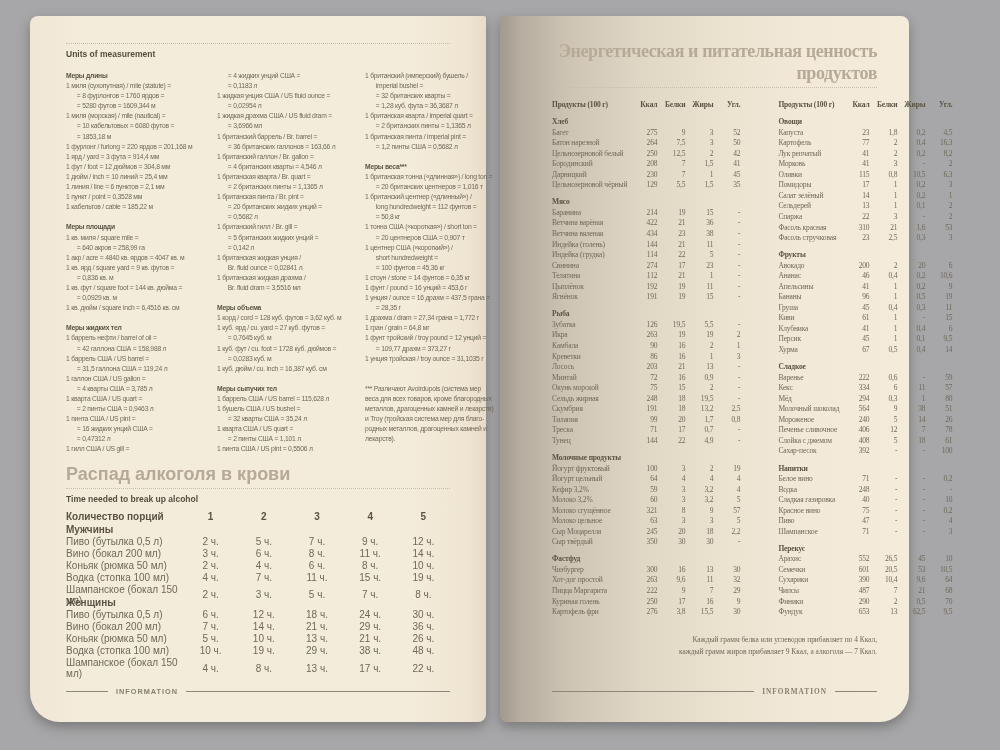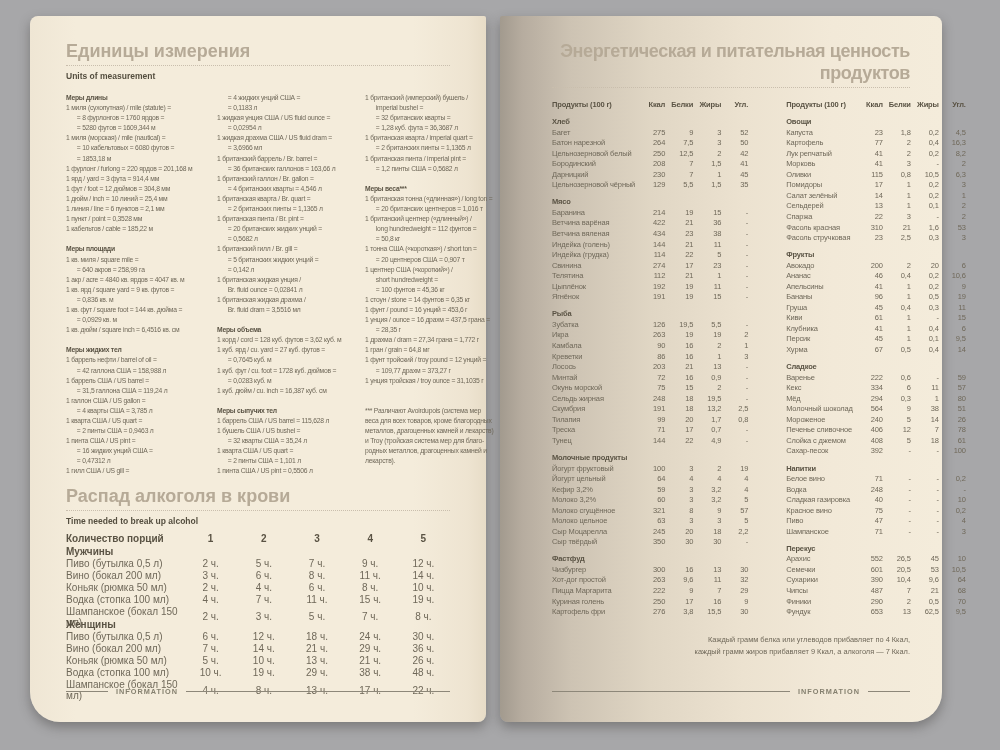--- a/index.html
+++ b/index.html
@@ -1,22 +1,22 @@
 <!DOCTYPE html>
 <html><head>
 <meta charset="utf-8">
 <style>
   html,body{margin:0;padding:0;width:1000px;height:750px;background:#a7a7a9;overflow:hidden;
     font-family:"Liberation Sans","DejaVu Sans",sans-serif;-webkit-font-smoothing:antialiased;}
   .spread{position:absolute;left:30px;top:16px;display:flex;gap:14px;}
   .page{position:relative;height:706px;box-shadow:0 5px 12px rgba(50,48,45,.38);}
   .page-left{width:456px;border-radius:8px 2px 8px 30px;
     background:linear-gradient(90deg,#efe6d4 0%,#f4ecdb 10%,#f4ecdb 84%,#eee4d1 96%,#e7dcc7 100%);}
-  .page-right{width:442px;border-radius:2px 8px 30px 8px;
-    background:linear-gradient(90deg,#a29a8e 0%,#b6ac9f 5%,#cdc3b3 16%,#e0d6c4 34%,#ece2d0 55%,#f2e9d8 75%,#f4ecdb 100%);}
+  .page-right{width:409px;border-radius:2px 8px 30px 8px;
+    background:linear-gradient(90deg,#a29a8e 0%,#b6ac9f 5%,#cdc3b3 16%,#e0d6c4 34%,#ece2d0 55%,#f2e9d8 75%,#f4ecdb 100%);font-family:Liberation Serif, serif;}
   .pad-l{padding:24px 36px 0 36px;}
   .pad-r{padding:24px 32px 0 52px;}
   h1{margin:0;font-size:18px;line-height:22px;font-weight:700;color:#b6aa97;letter-spacing:0;}
   h1.tight{letter-spacing:-0.4px;text-align:right;}
   .rule{border-bottom:1px dotted #c9bead;margin-top:3px;}
   .subtitle{font-size:8.5px;font-weight:700;color:#544e3f;margin-top:5px;}
   .subtitle.r{text-align:right;}
   
   .cols{display:flex;gap:10px;margin-top:12px;height:384px;overflow:visible;}
   .mcol{flex:1;font-size:7.5px;line-height:10.1px;color:#6f6859;letter-spacing:-0.25px;
@@ -51,21 +51,20 @@
   .fline.long{flex:1;}
   .flabel{font-size:7.3px;font-weight:700;letter-spacing:1px;color:#85806f;}
 </style>
 </head>
 <body>
 
 <div class="spread">
 
   <div class="page page-left">
     <div class="pad-l">
-      <h1>Единицы измерения</h1>
       <div class="rule"></div>
       <div class="subtitle">Units of measurement</div>
       <div class="cols" id="units-cols">
           <div class="mcol">
             <div class="mh">Меры длины</div>
             <div class="ml">1 миля (сухопутная) / mile (statute) =</div>
             <div class="mc">= 8 фурлонгов = 1760 ярдов =</div>
             <div class="mc">= 5280 футов = 1609,344 м</div>
             <div class="ml">1 миля (морская) / mile (nautical) =</div>
             <div class="mc">= 10 кабельтовых = 6080 футов =</div>

